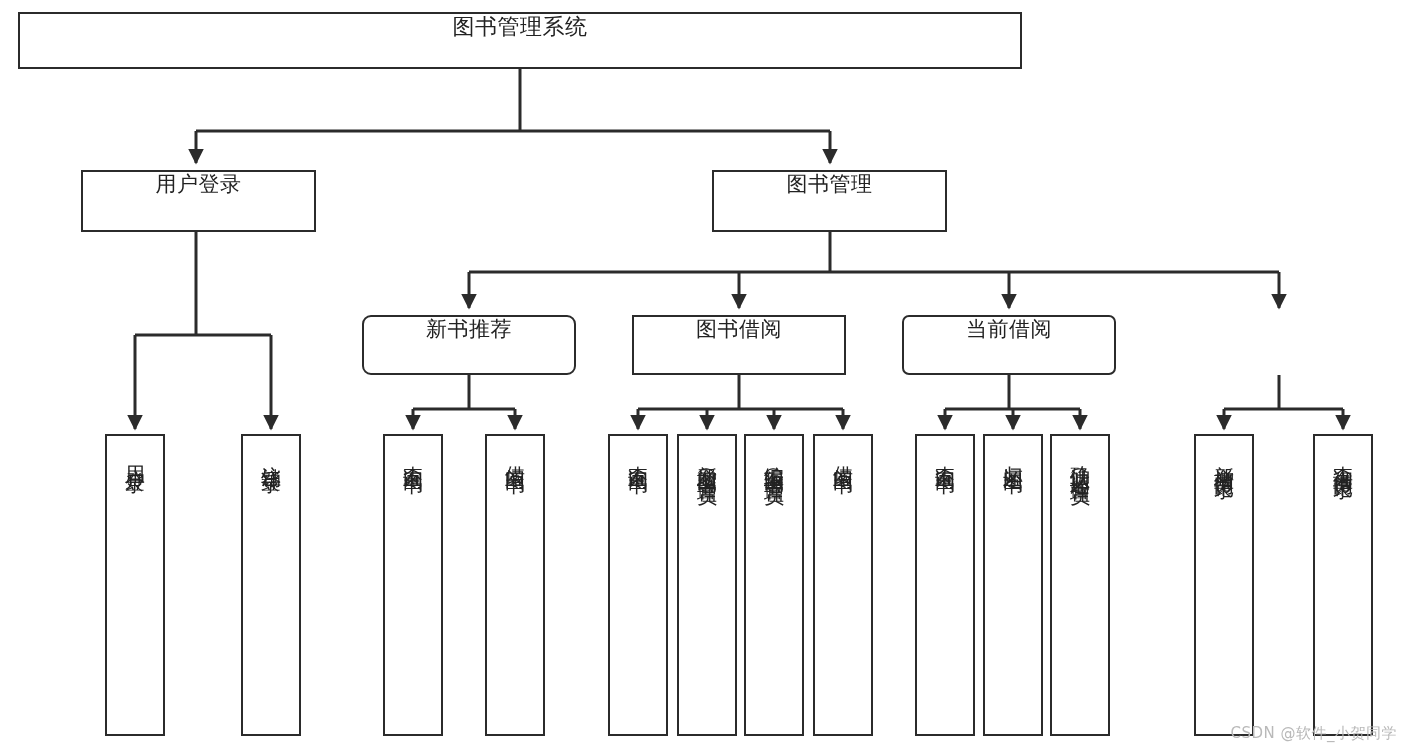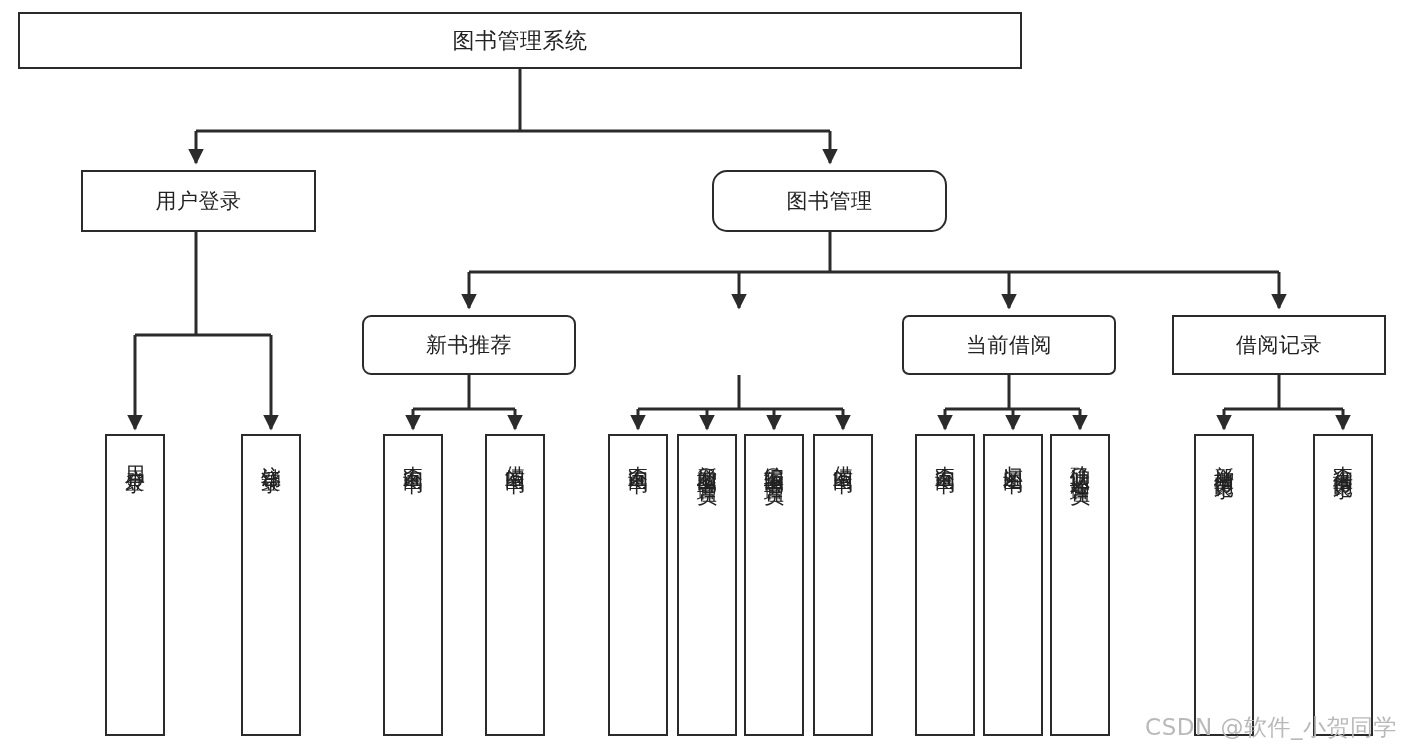--- a/index.html
+++ b/index.html
@@ -20,21 +20,21 @@
     left:0; top:0;
     width:1405px; height:747px;
     pointer-events:none;
   }
   .node{
     position:absolute;
     box-sizing:border-box;
     border:2.5px solid #2b2b2b;
     background:#ffffff;
     display:flex;
-    align-items:center;
+    align-items:flex-start;
     justify-content:center;
     text-align:center;
   }
   .node .label{
     display:block;
     line-height:1.16;
     letter-spacing:0.5px;
     color:#222222;
   }
   
@@ -54,21 +54,21 @@
     text-orientation:upright;
     font-size:20px;
     line-height:1.06;
     letter-spacing:3px;
     white-space:nowrap;
   }
   #watermark{
     position:absolute;
     right:8px;
     bottom:4px;
-    font-size:23px;
+    font-size:15px;
     color:#b9b9b9;
     letter-spacing:0.5px;
     white-space:nowrap;
     user-select:none;
   }
 </style>
 </head>
 <body>
 
 <div id="canvas">
@@ -124,32 +124,32 @@
     </g>
   </svg>
 
   <div class="node h root" style="left:18px; top:12px; width:1004px; height:57px;">
     <span class="label">图书管理系统</span>
   </div>
 
   <div class="node h" style="left:81px; top:170px; width:235px; height:62px;">
     <span class="label">用户登录</span>
   </div>
-  <div class="node h" style="left:712px; top:170px; width:235px; height:62px;border-radius:15px;">
+  <div class="node h" style="left:712px; top:170px; width:235px; height:62px;">
     <span class="label">图书管理</span>
   </div>
 
   <div class="node h" style="left:362px; top:315px; width:214px; height:60px;border-radius:9px;">
     <span class="label">新书推荐</span>
   </div>
+  <div class="node h" style="left:632px; top:315px; width:214px; height:60px;">
+    <span class="label">图书借阅</span>
+  </div>
   <div class="node h" style="left:902px; top:315px; width:214px; height:60px;border-radius:7px;">
     <span class="label">当前借阅</span>
-  </div>
-  <div class="node h" style="left:1172px; top:315px; width:214px; height:60px;">
-    <span class="label">借阅记录</span>
   </div>
 
   <div class="node v" style="left:105px; top:434px; width:60px; height:302px;">
     <span class="label">用户登录</span>
   </div>
   <div class="node v" style="left:241px; top:434px; width:60px; height:302px;">
     <span class="label">注销登录</span>
   </div>
 
   <div class="node v" style="left:383px; top:434px; width:60px; height:302px;">

